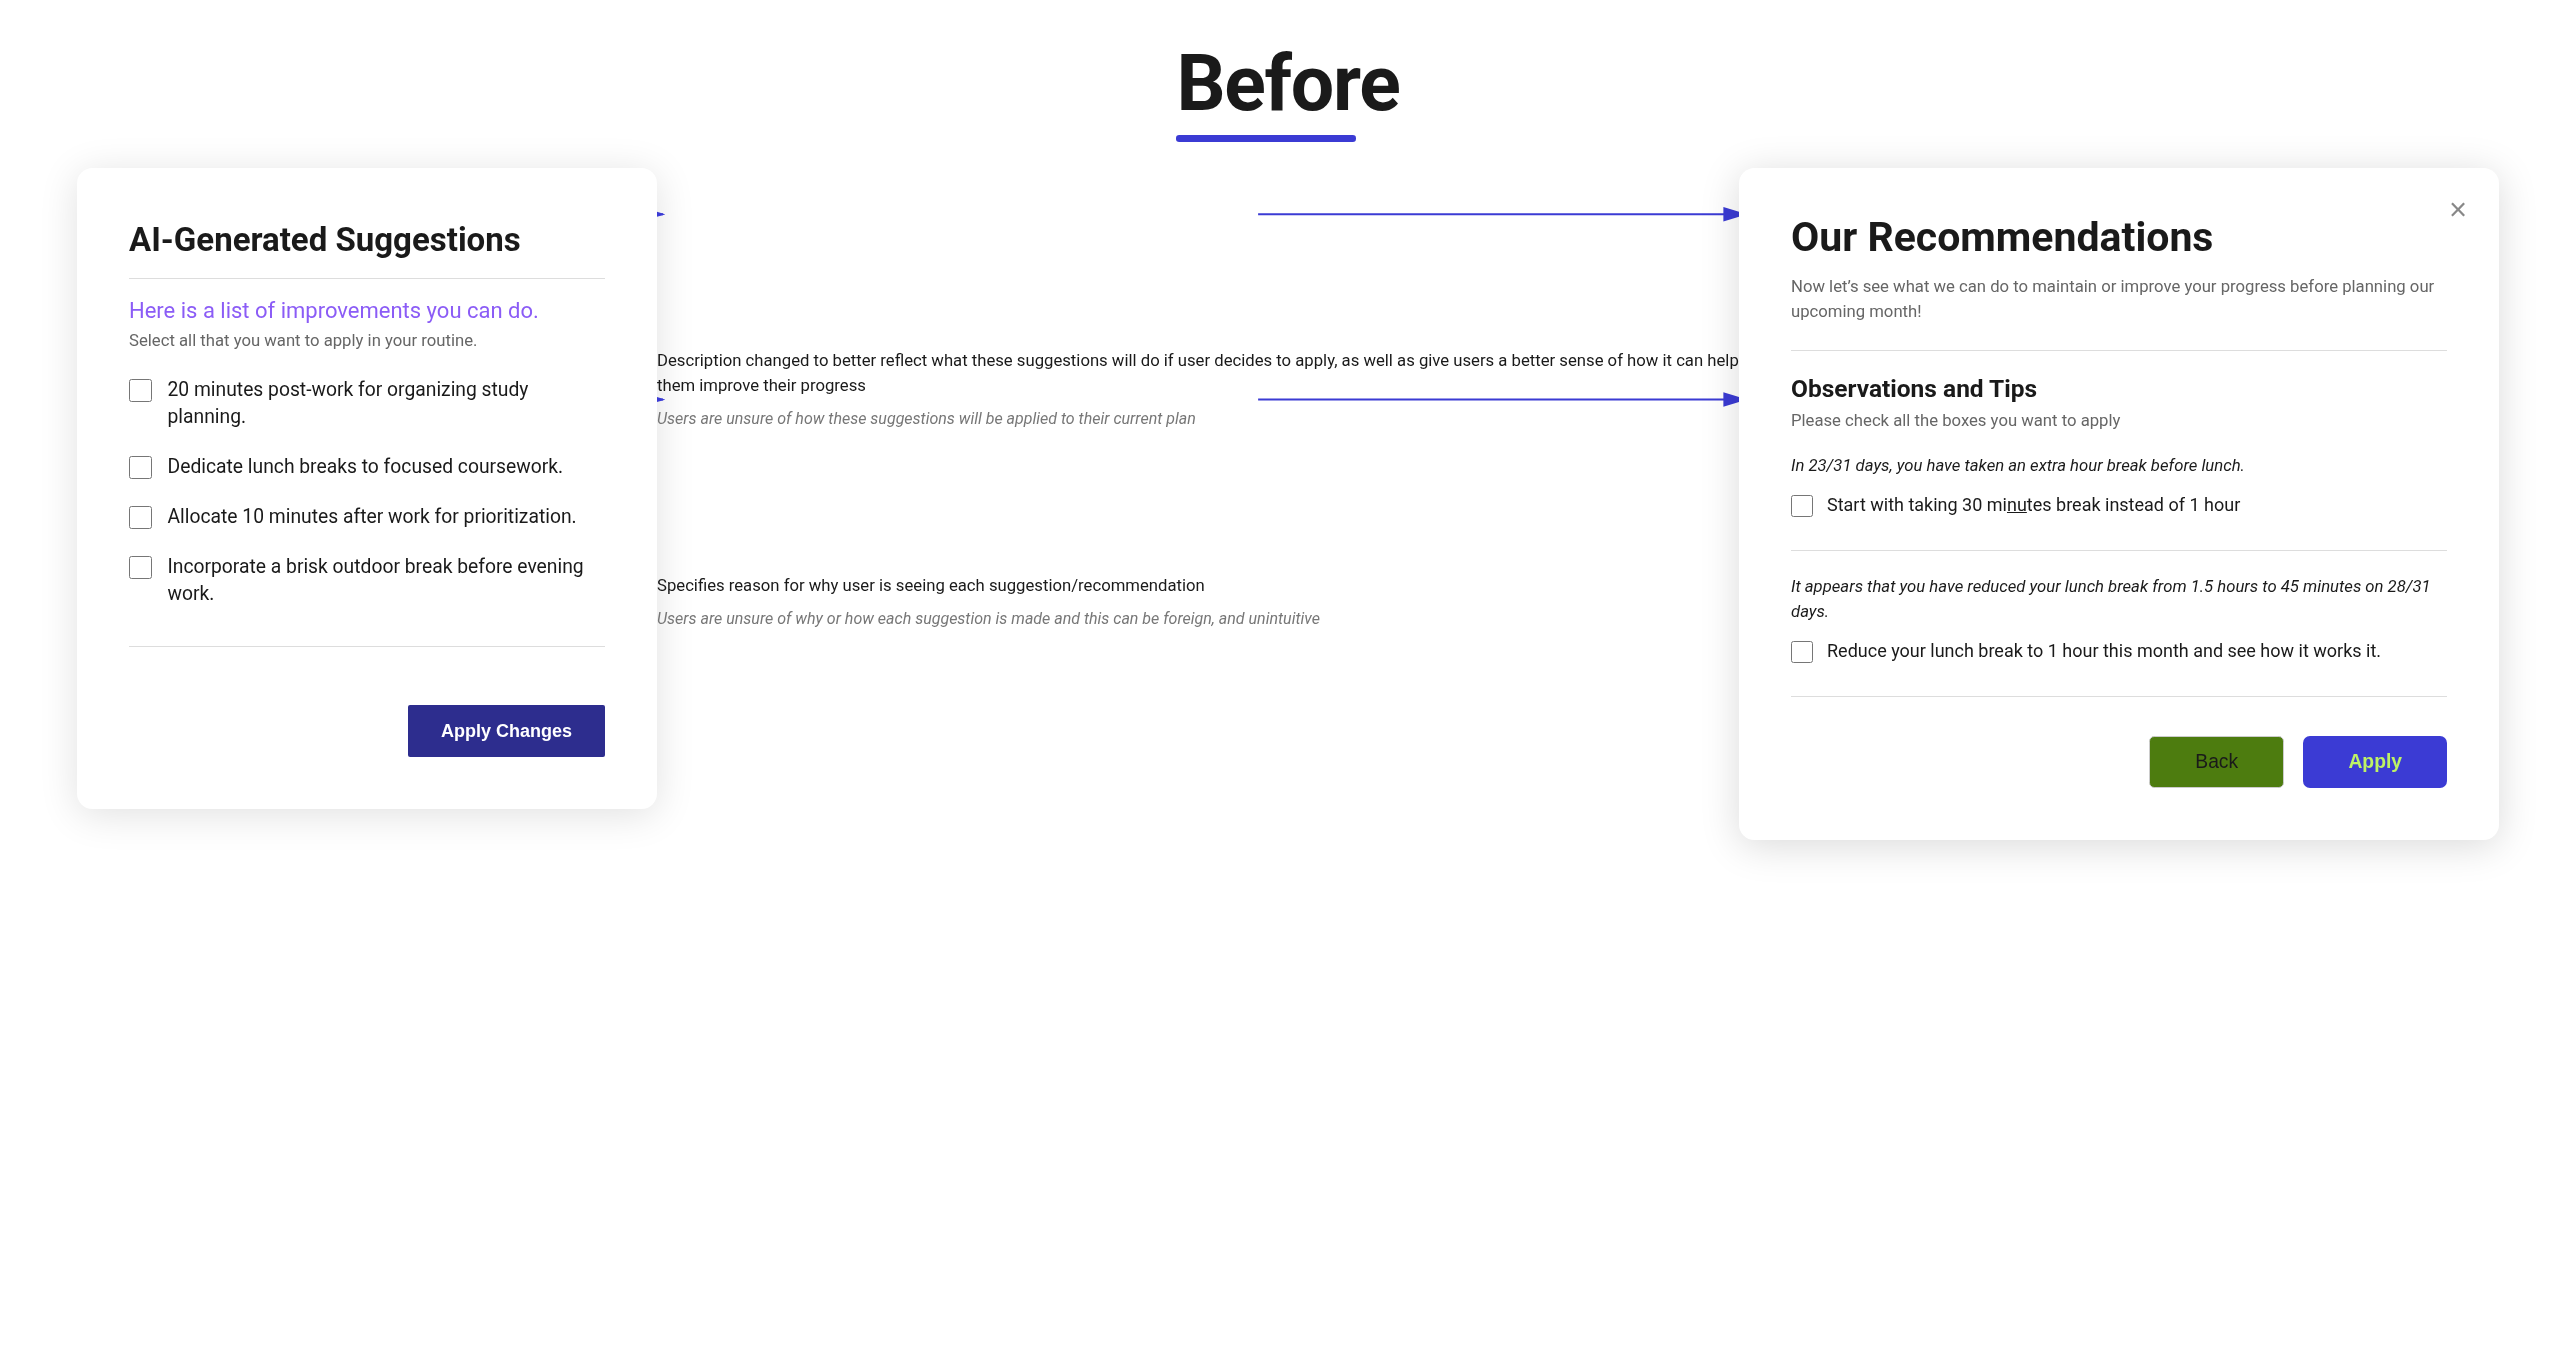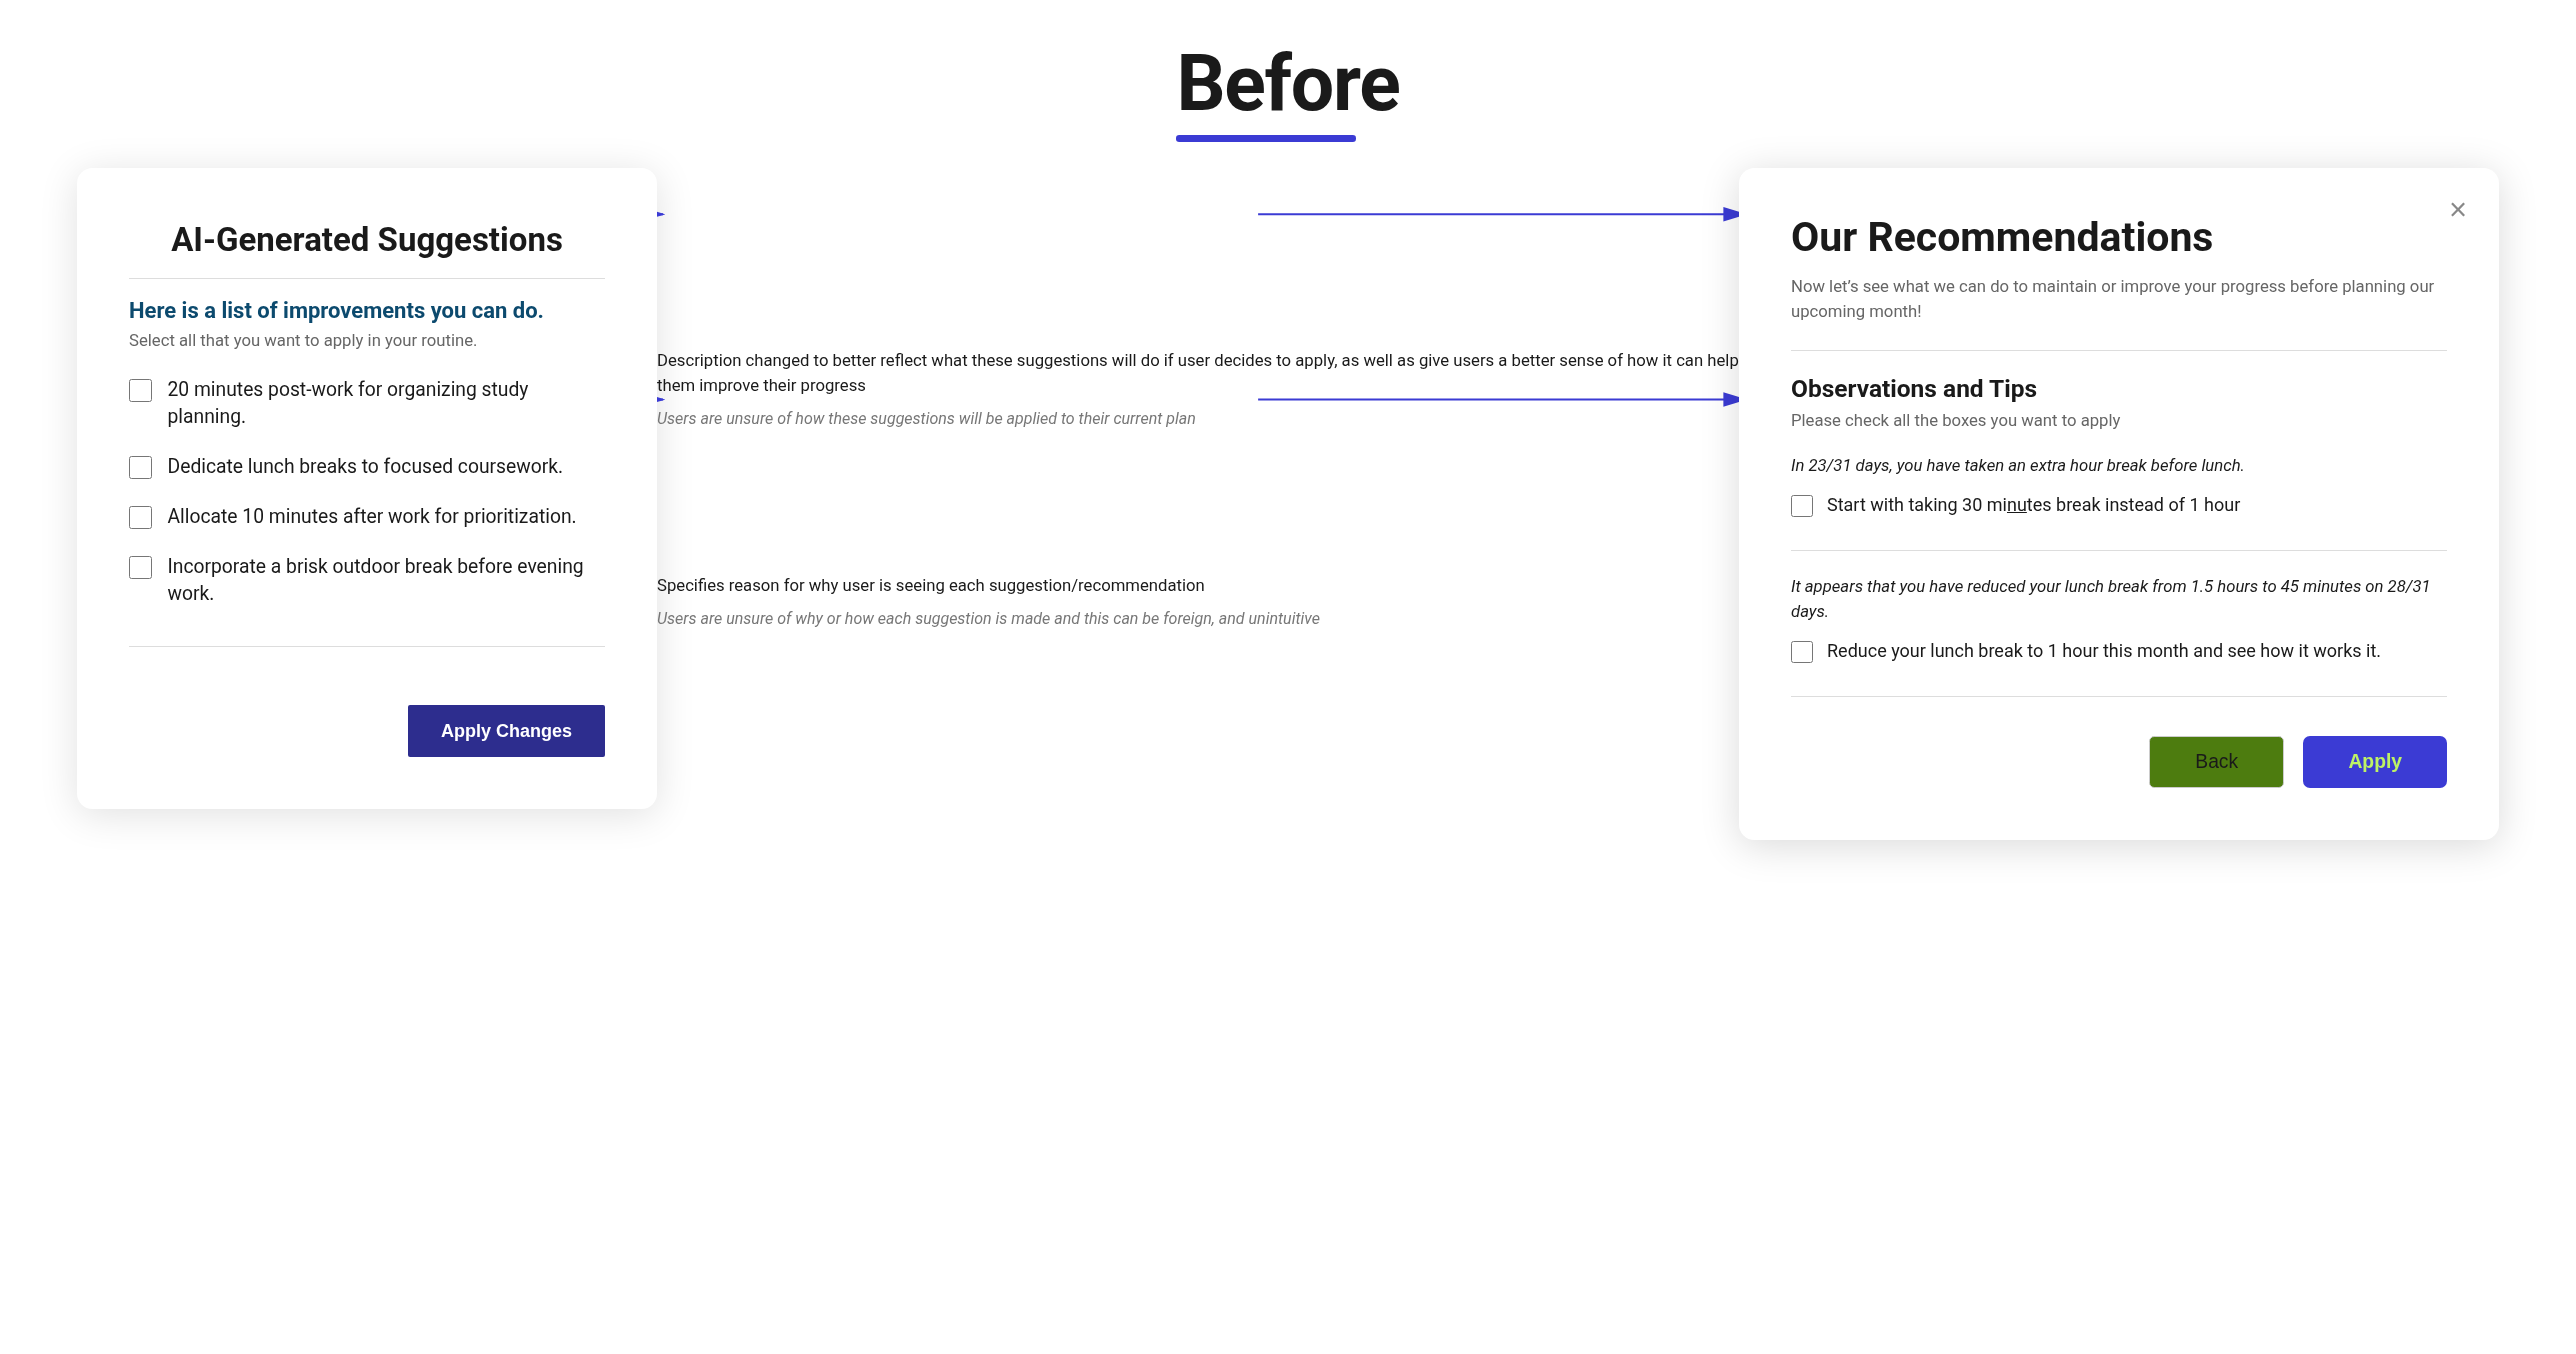--- a/index.html
+++ b/index.html
@@ -71,40 +71,39 @@
       width: 580px;
       min-height: 489px;
       position: relative;
     }
 
     .card-title {
       font-size: 33px;
       font-weight: 700;
       color: #1a1a1a;
       margin-bottom: 13px;
-      text-align: center;
     }
 
     .card-subtitle {
       font-size: 18px;
       color: #666;
       line-height: 1.4;
       margin-bottom: 26px;
     }
 
     .divider {
       border: none;
       border-top: 1px solid #ddd;
       margin: 19.3px 0;
     }
 
     .list-heading {
       font-size: 22px;
-      font-weight: 700;
-      color: #0c4a6e;
+      font-weight: 400;
+      color: #8b5cf6;
       margin-bottom: 7.7px;
     }
 
     .list-instruction {
       font-size: 16.7px;
       color: #666;
       margin-bottom: 26px;
     }
 
     .checkbox-list {

